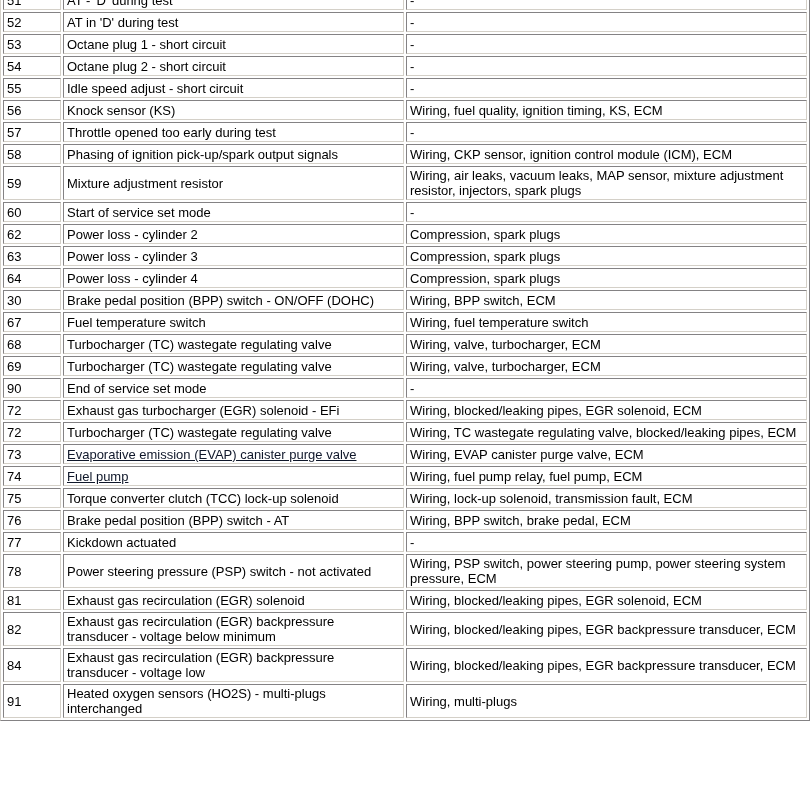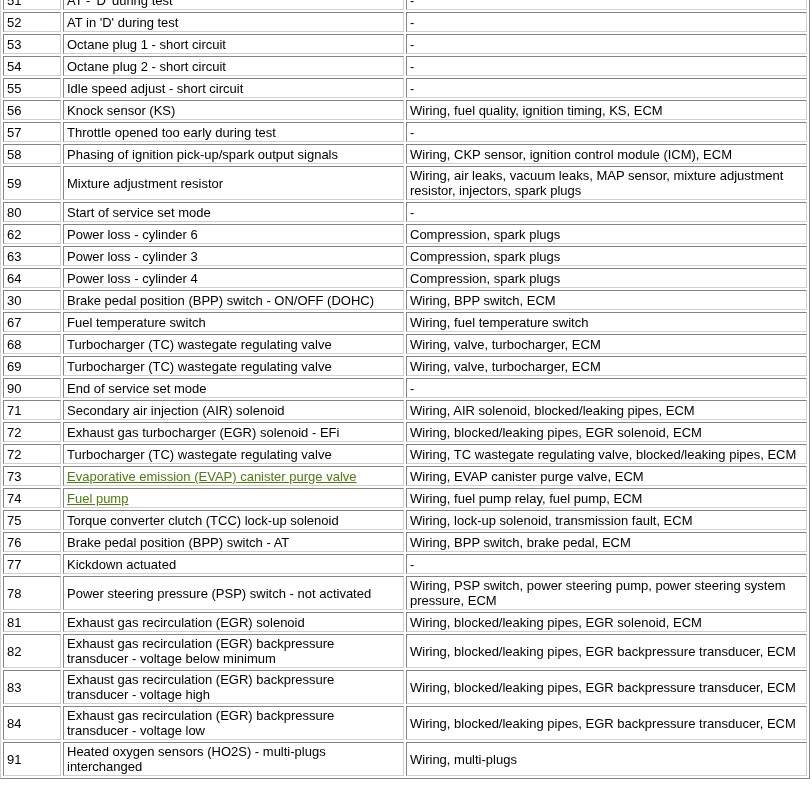--- a/index.html
+++ b/index.html
@@ -35,21 +35,21 @@
     line-height: 15px;
     color: #000000;
     vertical-align: middle;
     overflow: hidden;
     background: #ffffff;
   }
   col.code-col  { width: 58px; }
   col.desc-col  { width: 341px; }
   col.cause-col { width: auto; }
   a.desc-link {
-    color: #4d7c0f;
+    color: #0f172a;
     cursor: pointer;
   }
 </style>
 </head>
 <body>
 
 <div class="viewport">
   <table class="fault-table">
     <colgroup>
       <col class="code-col">
@@ -96,27 +96,27 @@
           <td>58</td>
           <td>Phasing of ignition pick-up/spark output signals</td>
           <td>Wiring, CKP sensor, ignition control module (ICM), ECM</td>
         </tr>
         <tr>
           <td>59</td>
           <td>Mixture adjustment resistor</td>
           <td>Wiring, air leaks, vacuum leaks, MAP sensor, mixture adjustment resistor, injectors, spark plugs</td>
         </tr>
         <tr>
-          <td>80</td>
+          <td>60</td>
           <td>Start of service set mode</td>
           <td>-</td>
         </tr>
         <tr>
           <td>62</td>
-          <td>Power loss - cylinder 6</td>
+          <td>Power loss - cylinder 2</td>
           <td>Compression, spark plugs</td>
         </tr>
         <tr>
           <td>63</td>
           <td>Power loss - cylinder 3</td>
           <td>Compression, spark plugs</td>
         </tr>
         <tr>
           <td>64</td>
           <td>Power loss - cylinder 4</td>
@@ -141,25 +141,20 @@
           <td>69</td>
           <td>Turbocharger (TC) wastegate regulating valve</td>
           <td>Wiring, valve, turbocharger, ECM</td>
         </tr>
         <tr>
           <td>90</td>
           <td>End of service set mode</td>
           <td>-</td>
         </tr>
         <tr>
-          <td>71</td>
-          <td>Secondary air injection (AIR) solenoid</td>
-          <td>Wiring, AIR solenoid, blocked/leaking pipes, ECM</td>
-        </tr>
-        <tr>
           <td>72</td>
           <td>Exhaust gas turbocharger (EGR) solenoid - EFi</td>
           <td>Wiring, blocked/leaking pipes, EGR solenoid, ECM</td>
         </tr>
         <tr>
           <td>72</td>
           <td>Turbocharger (TC) wastegate regulating valve</td>
           <td>Wiring, TC wastegate regulating valve, blocked/leaking pipes, ECM</td>
         </tr>
         <tr>
@@ -193,25 +188,20 @@
           <td>Wiring, PSP switch, power steering pump, power steering system pressure, ECM</td>
         </tr>
         <tr>
           <td>81</td>
           <td>Exhaust gas recirculation (EGR) solenoid</td>
           <td>Wiring, blocked/leaking pipes, EGR solenoid, ECM</td>
         </tr>
         <tr>
           <td>82</td>
           <td>Exhaust gas recirculation (EGR) backpressure transducer - voltage below minimum</td>
-          <td>Wiring, blocked/leaking pipes, EGR backpressure transducer, ECM</td>
-        </tr>
-        <tr>
-          <td>83</td>
-          <td>Exhaust gas recirculation (EGR) backpressure transducer - voltage high</td>
           <td>Wiring, blocked/leaking pipes, EGR backpressure transducer, ECM</td>
         </tr>
         <tr>
           <td>84</td>
           <td>Exhaust gas recirculation (EGR) backpressure transducer - voltage low</td>
           <td>Wiring, blocked/leaking pipes, EGR backpressure transducer, ECM</td>
         </tr>
         <tr>
           <td>91</td>
           <td>Heated oxygen sensors (HO2S) - multi-plugs interchanged</td>

